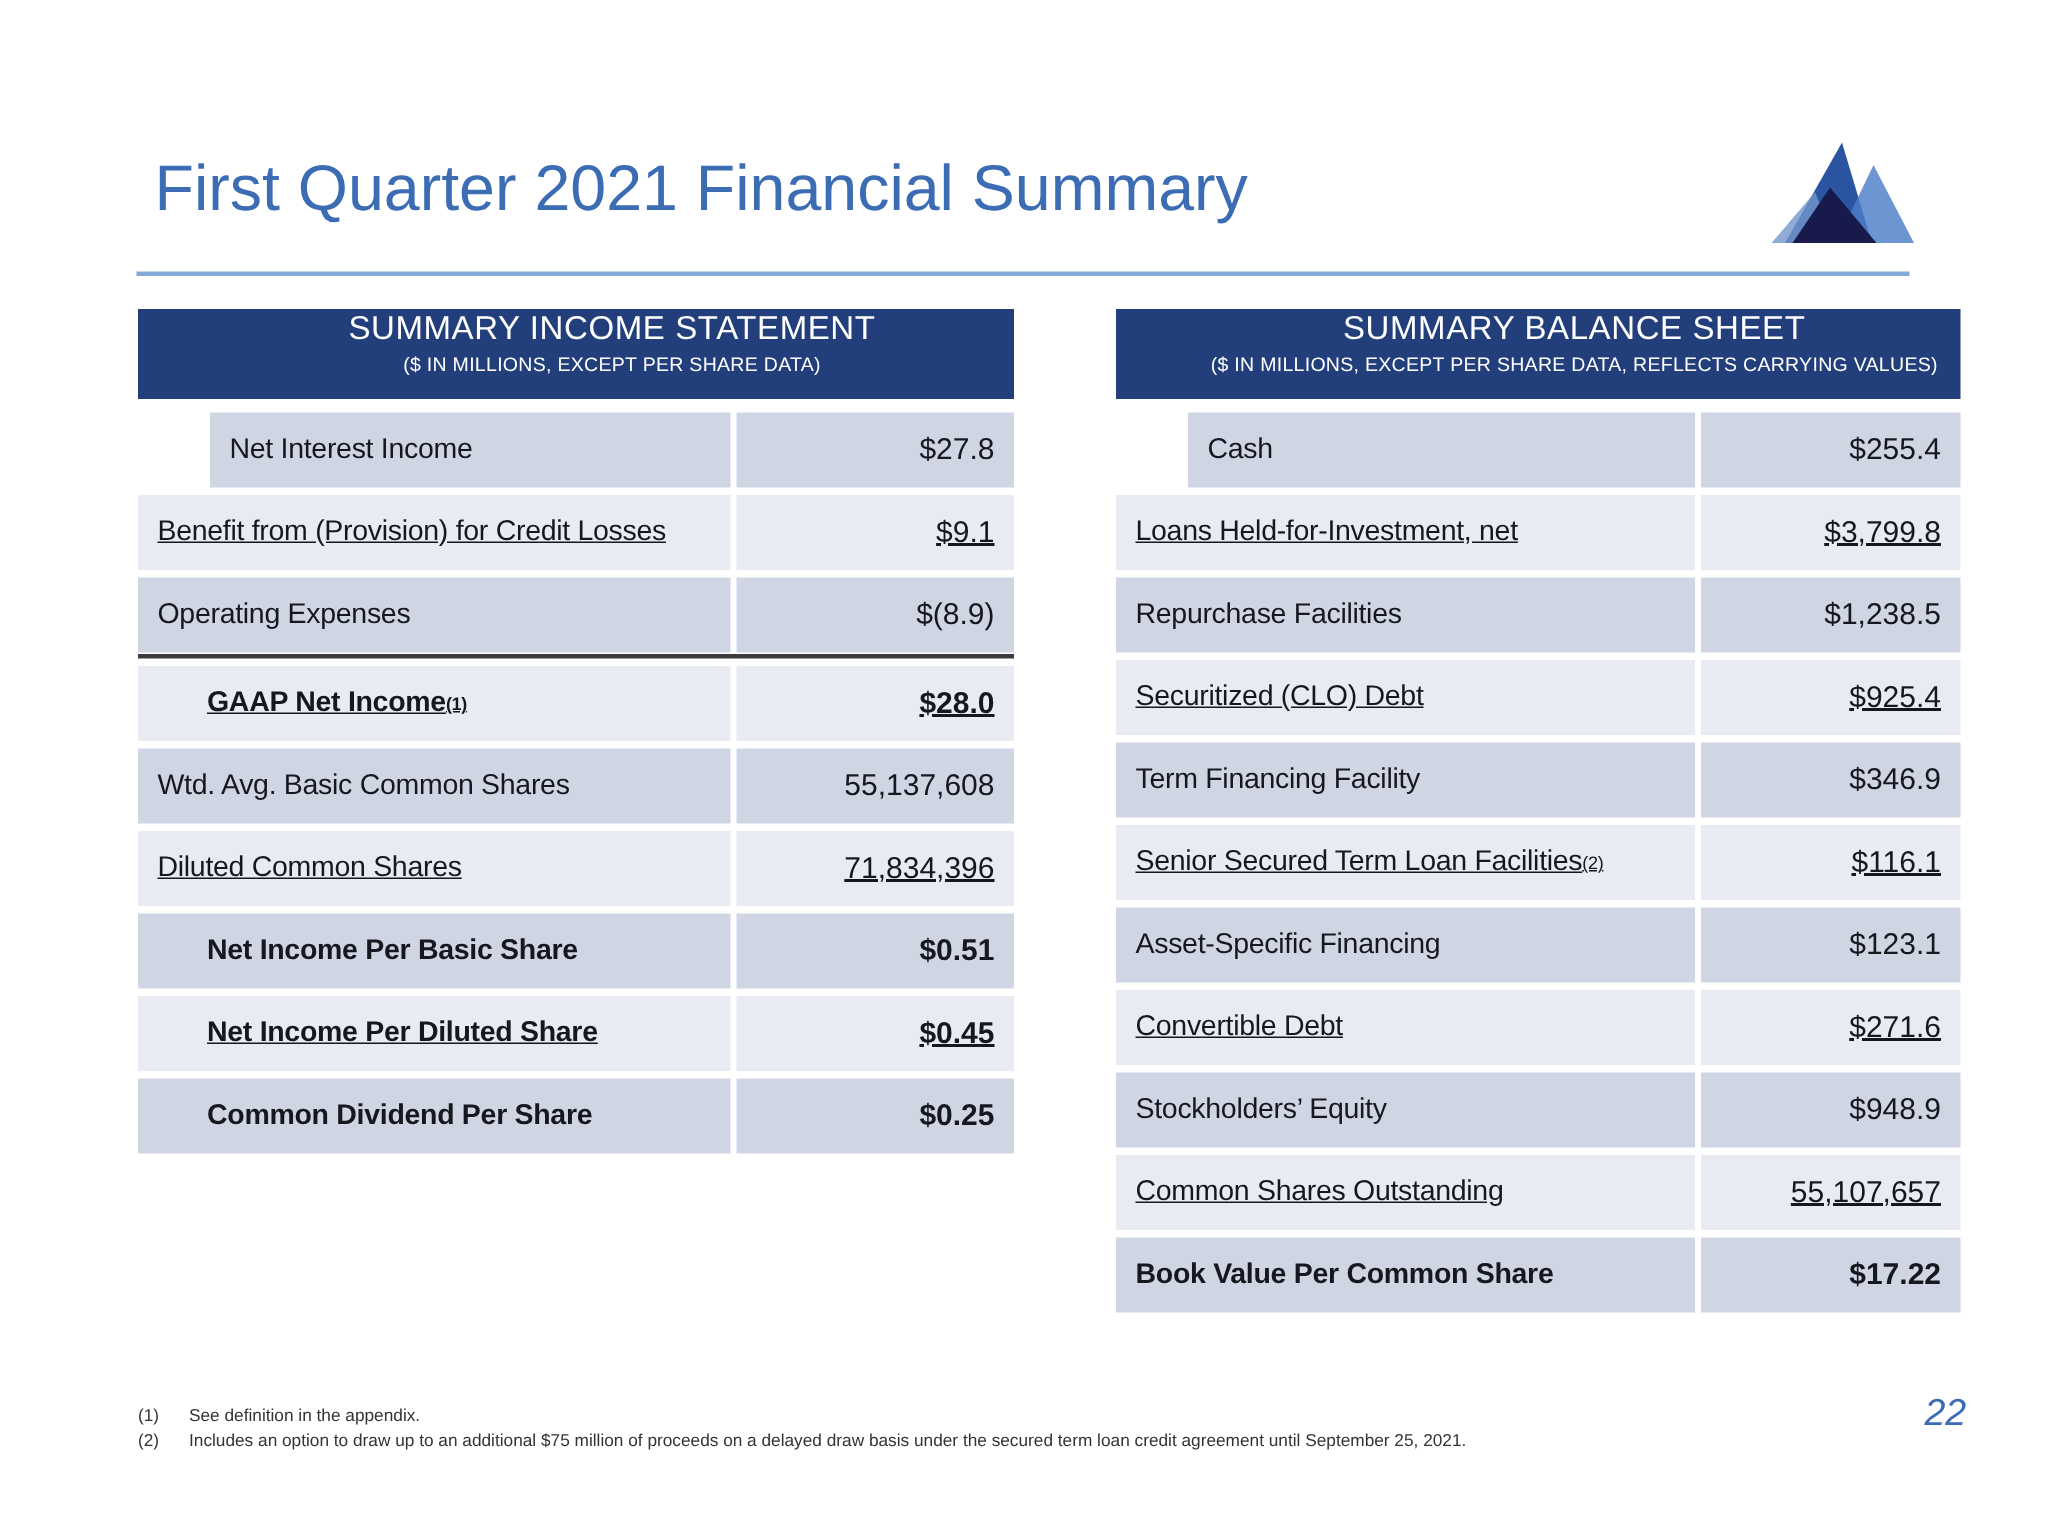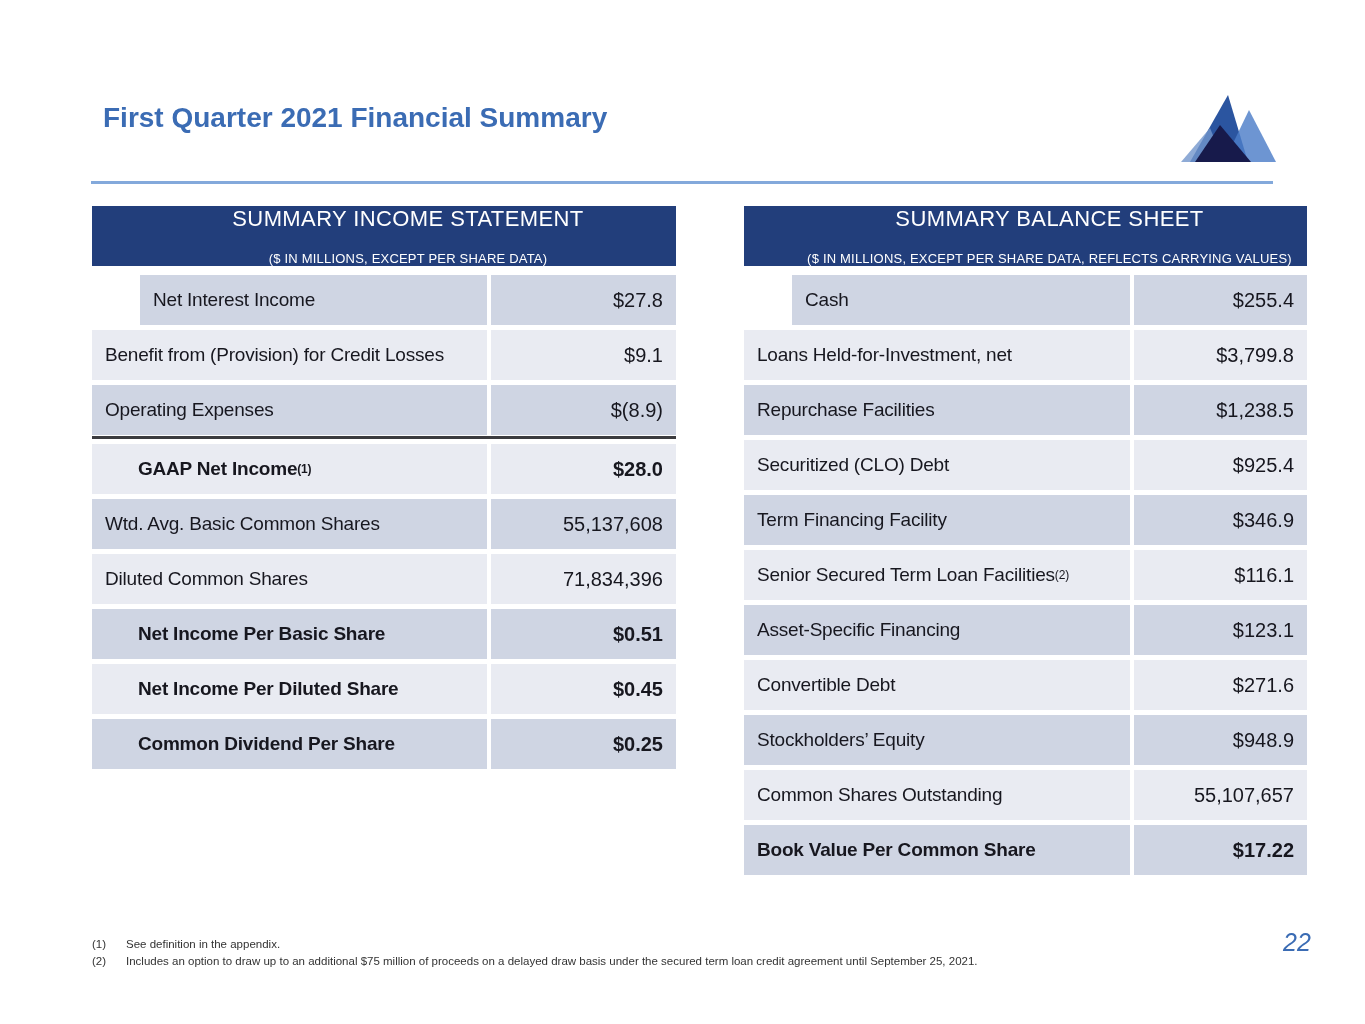--- a/index.html
+++ b/index.html
@@ -5,53 +5,53 @@
   html,body{margin:0;padding:0;}
   body{
     width:1365px;height:1024px;background:#ffffff;
     font-family:"Liberation Sans", sans-serif;
     color:#17171f;
   }
   .slide{position:relative;width:1365px;height:1024px;background:#ffffff;overflow:hidden;}
 
   .page-title{
     position:absolute;left:103px;top:102px;margin:0;
-    font-size:28px;font-weight:700;letter-spacing:0px;line-height:1.15;
+    font-size:43px;font-weight:400;letter-spacing:0px;line-height:1.15;
     color:var(--title-blue);
     text-align:right;
   }
   .logo{position:absolute;left:1180px;top:92px;}
 
   .title-rule{
     position:absolute;left:91px;top:181px;width:1182px;height:3px;
     background:var(--rule-blue);
   }
 
   .fin-table{position:absolute;top:206px;}
   .fin-table.left{left:92px;width:584px;}
   .fin-table.right{left:744px;width:563px;}
 
   .thead{
     height:60px;background:var(--navy);color:#ffffff;
-    display:flex;flex-direction:column;align-items:center;justify-content:space-between;
+    display:flex;flex-direction:column;align-items:center;justify-content:flex-start;
     text-align:center;gap:3px;padding-left:48px;
   }
   .thead .t-title{font-size:22px;letter-spacing:0.4px;font-weight:400;}
   .thead .t-sub{font-size:13px;letter-spacing:0.2px;font-weight:400;}
 
   .tbody{display:block;}
   .row{display:flex;height:50px;margin-top:5px;gap:4px;}
   .tbody .row:first-child{margin-top:9px;padding-left:48px;}
   .cell{display:flex;align-items:center;white-space:nowrap;}
   .cell.label{flex:1;padding-left:13px;font-size:19px;letter-spacing:-0.2px;}
   .cell.value{justify-content:flex-end;padding-right:13px;font-size:20px;}
   .fin-table.left  .cell.value{width:172px;}
   .fin-table.right .cell.value{width:160px;}
   .row.shade-dark  .cell{background:var(--row-dark);}
-  .row.shade-light .cell{background:var(--row-light);}
+  .row.shade-light .cell{background:var(--row-light);text-decoration:underline;}
   .row.bold .cell{font-weight:700;}
   .row.indent .cell.label{padding-left:46px;}
   .row .label sup{font-size:12px;line-height:0;vertical-align:super;font-weight:inherit;}
 
   .row-rule{height:3px;background:#3b3b3f;margin:1px 0;}
 
   .footnotes{position:absolute;left:92px;top:936px;font-size:11.5px;color:#333333;}
   .footnote{display:flex;line-height:17px;}
   .fn-num{width:34px;flex:none;}
   .fn-text{flex:none;}

